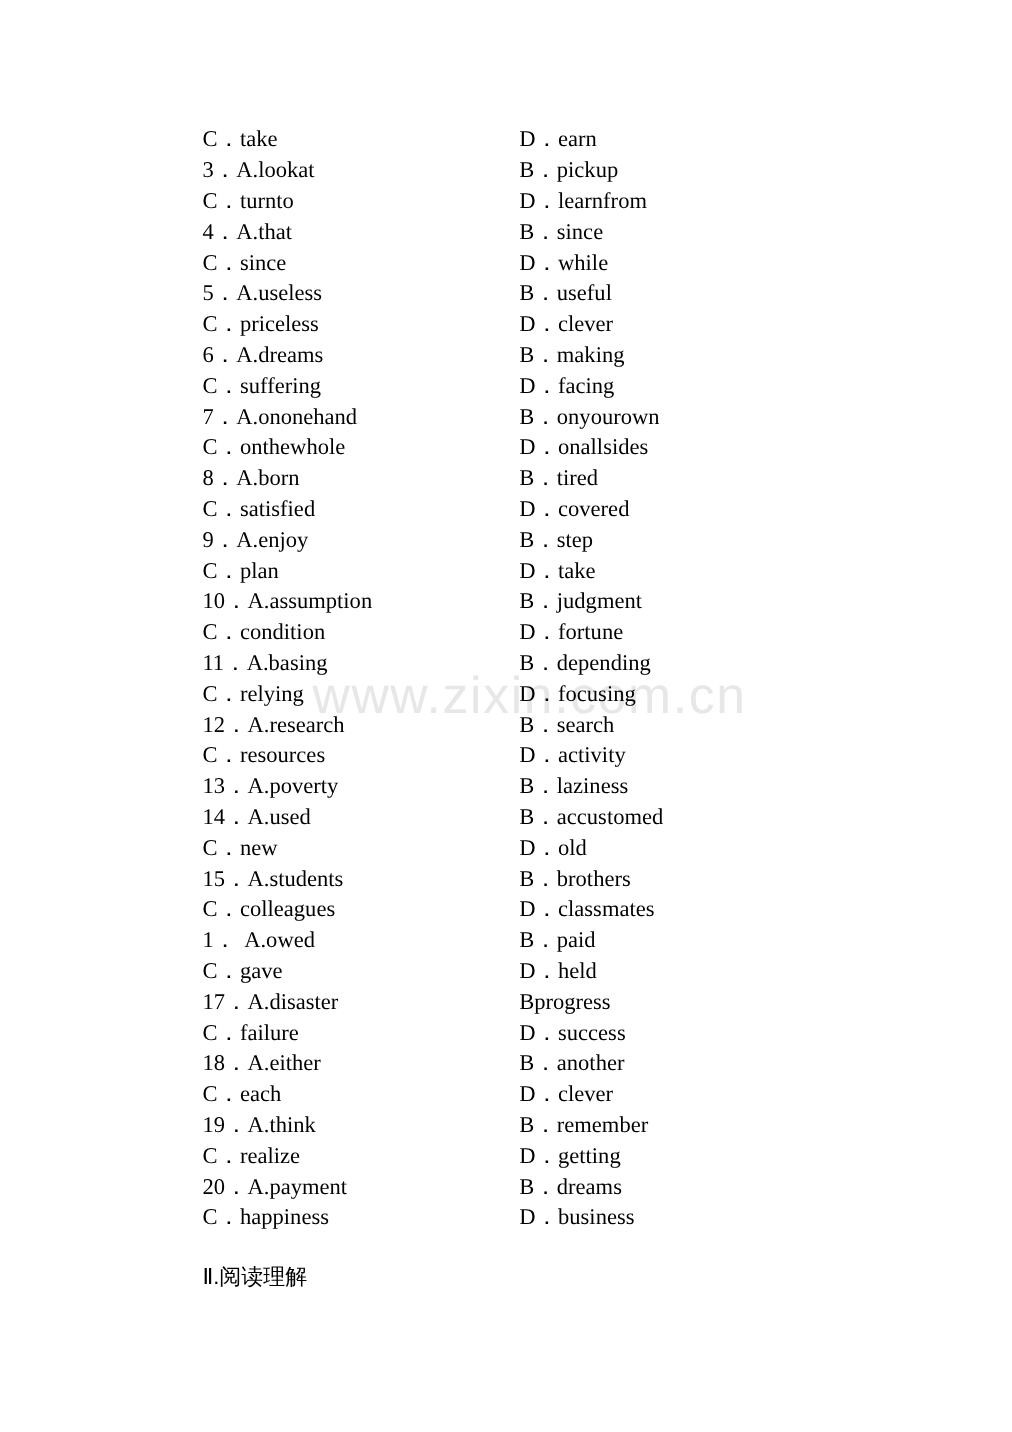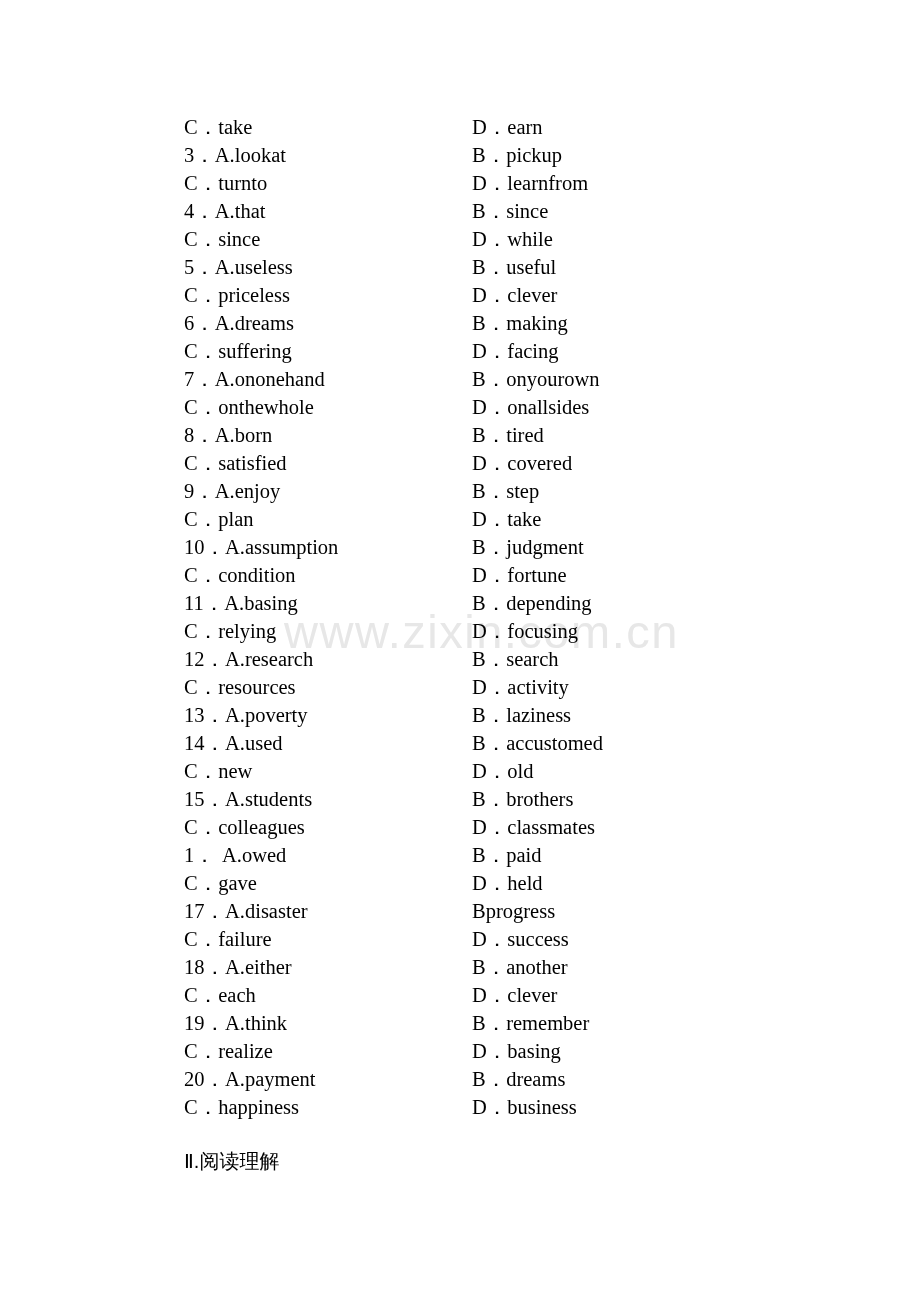--- a/index.html
+++ b/index.html
@@ -228,21 +228,21 @@
       <div class="opt-row">
         <div class="cell left"><span class="marker letter">C．</span><span class="optext">each</span></div>
         <div class="cell right"><span class="marker letter">D．</span><span class="optext">clever</span></div>
       </div>
       <div class="opt-row">
         <div class="cell left"><span class="marker num2">19．</span><span class="optext">A.think</span></div>
         <div class="cell right"><span class="marker letter">B．</span><span class="optext">remember</span></div>
       </div>
       <div class="opt-row">
         <div class="cell left"><span class="marker letter">C．</span><span class="optext">realize</span></div>
-        <div class="cell right"><span class="marker letter">D．</span><span class="optext">basing</span></div>
+        <div class="cell right"><span class="marker letter">D．</span><span class="optext">getting</span></div>
       </div>
       <div class="opt-row">
         <div class="cell left"><span class="marker num2">20．</span><span class="optext">A.payment</span></div>
         <div class="cell right"><span class="marker letter">B．</span><span class="optext">dreams</span></div>
       </div>
       <div class="opt-row">
         <div class="cell left"><span class="marker letter">C．</span><span class="optext">happiness</span></div>
         <div class="cell right"><span class="marker letter">D．</span><span class="optext">business</span></div>
       </div>
     </div>

